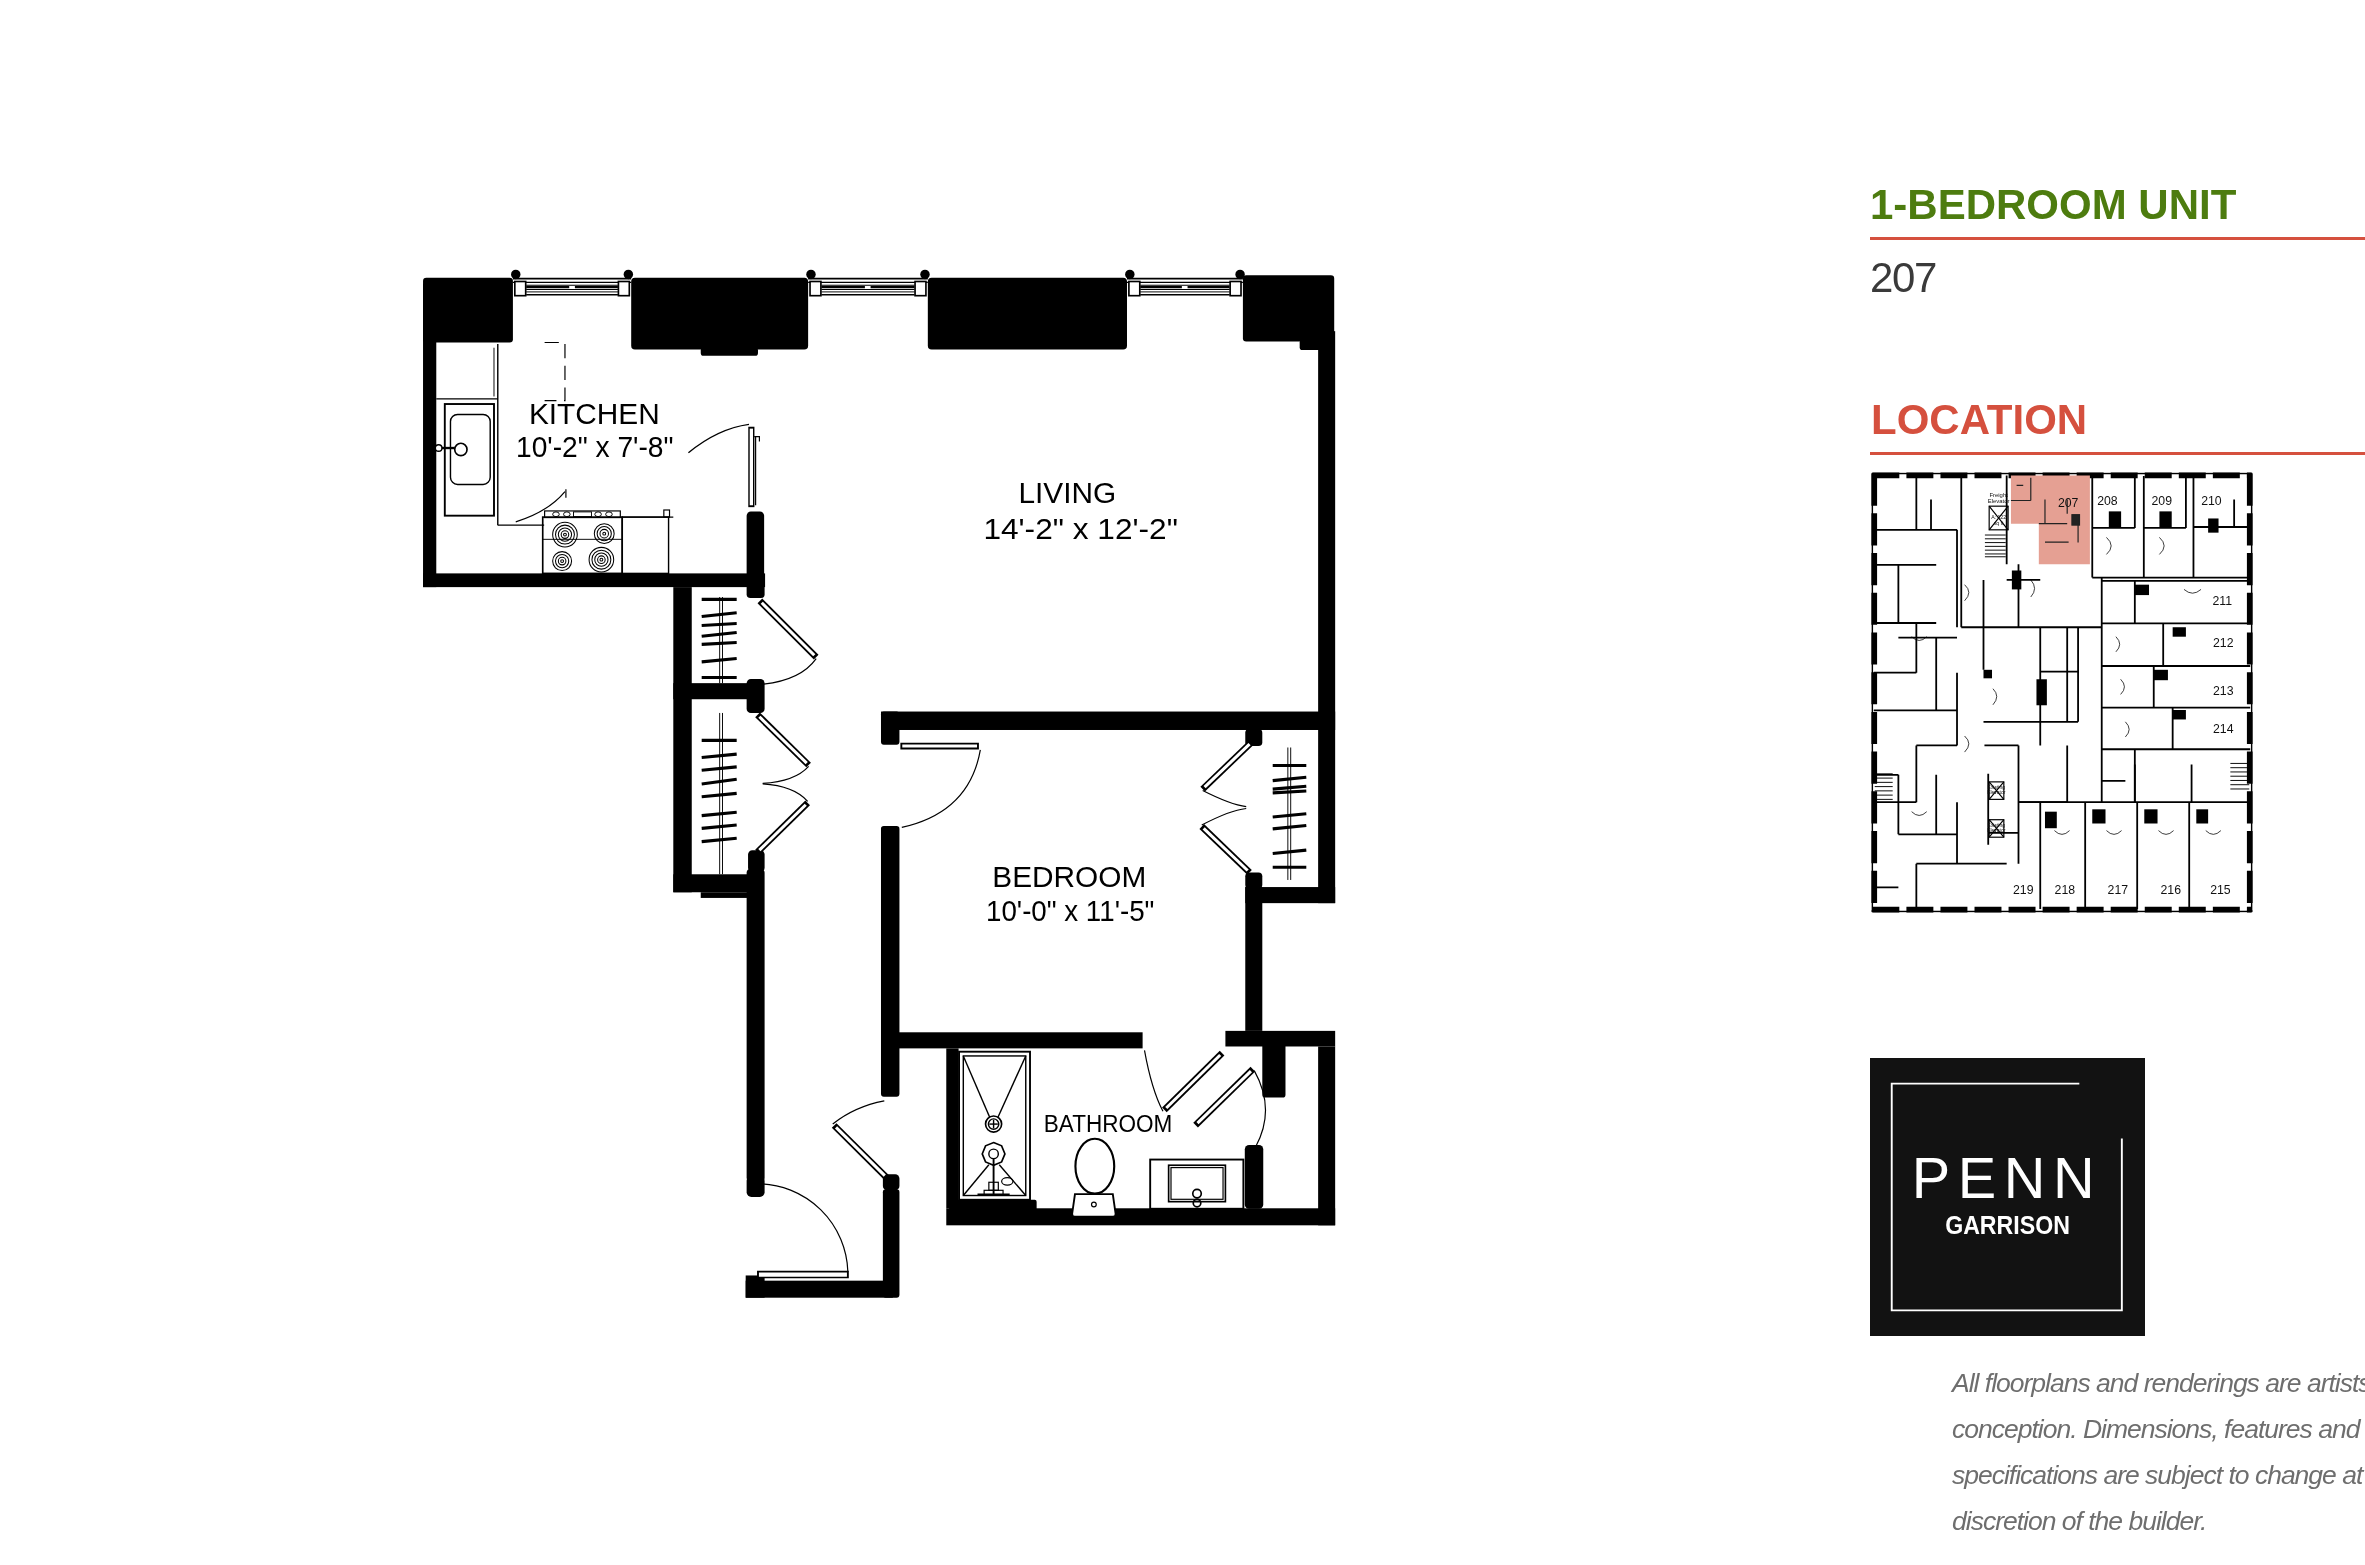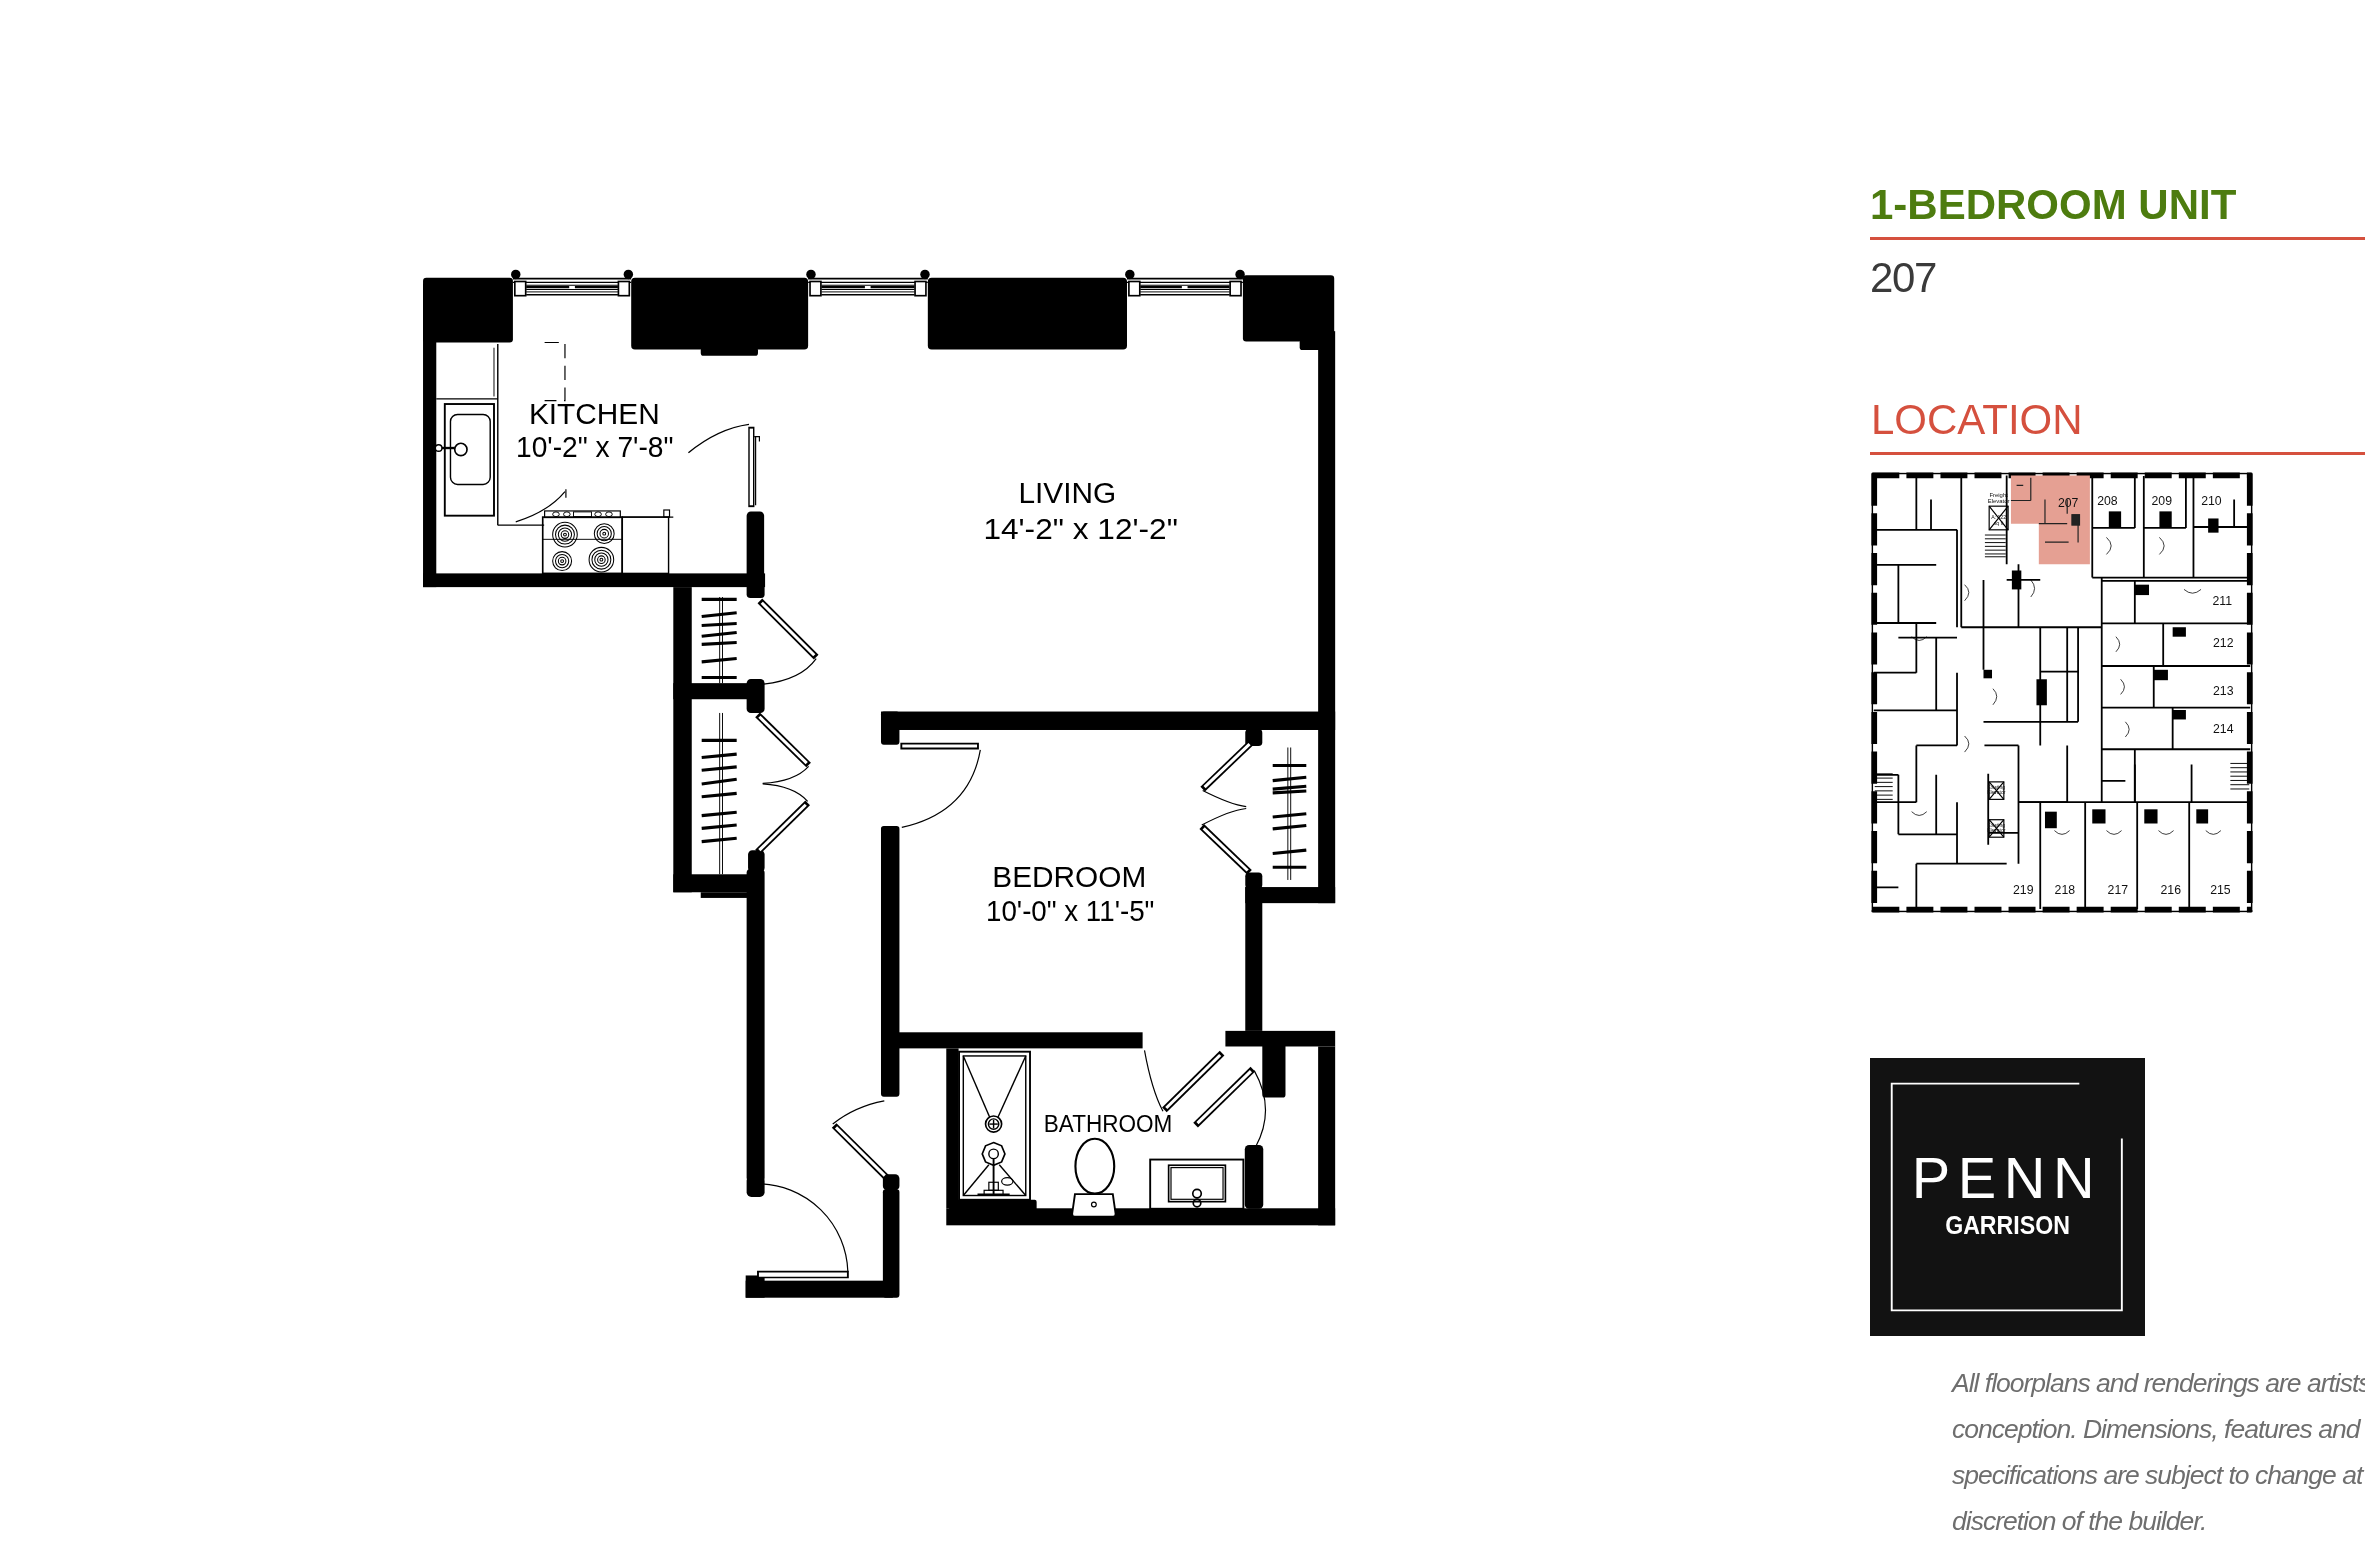--- a/index.html
+++ b/index.html
@@ -336,21 +336,21 @@
 <circle cx="2530" cy="2543" r="8" stroke-width="3.5"></circle>
 </g>
 </svg>
 
 <div class="abs" style="left:1870px;top:181px;font-size:42px;font-weight:bold;color:#4d7c0f;letter-spacing:0px;">1-BEDROOM UNIT</div>
 
 <div class="abs" style="left:1870px;top:237px;width:538px;height:3.3px;background:#d5503e;"></div>
 
 <div class="abs" style="left:1870px;top:254px;font-size:42px;color:#3a3a3a;letter-spacing:-1.4px;">207</div>
 
-<div class="abs" style="left:1871px;top:396px;font-size:42px;font-weight:normal;color:#d5503e;letter-spacing:0px;">LOCATION</div>
+<div class="abs" style="left:1871px;top:396px;font-size:42px;font-weight:bold;color:#d5503e;letter-spacing:0px;">LOCATION</div>
 
 <div class="abs" style="left:1870px;top:452px;width:538px;height:3.3px;background:#d5503e;"></div>
 
 <svg class="abs" style="left:1870px;top:471px" width="384" height="443" viewBox="0 0 812 936">
 
 <g stroke="#000" fill="none">
 <rect x="5" y="5" width="802" height="926" stroke-width="3"></rect>
 <line x1="5" y1="9" x2="807" y2="9" stroke-width="12" stroke-dasharray="57 15"></line>
 <line x1="5" y1="927" x2="807" y2="927" stroke-width="12" stroke-dasharray="57 15"></line>
 <line x1="9" y1="5" x2="9" y2="931" stroke-width="12" stroke-dasharray="68 16"></line>

